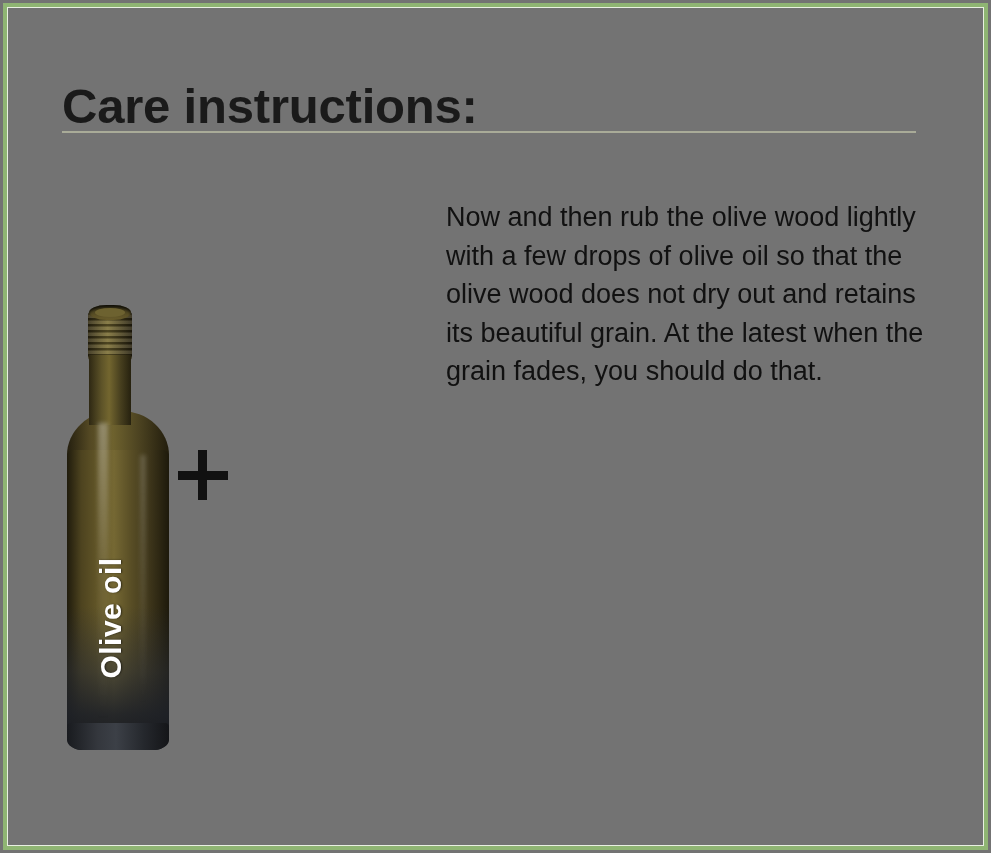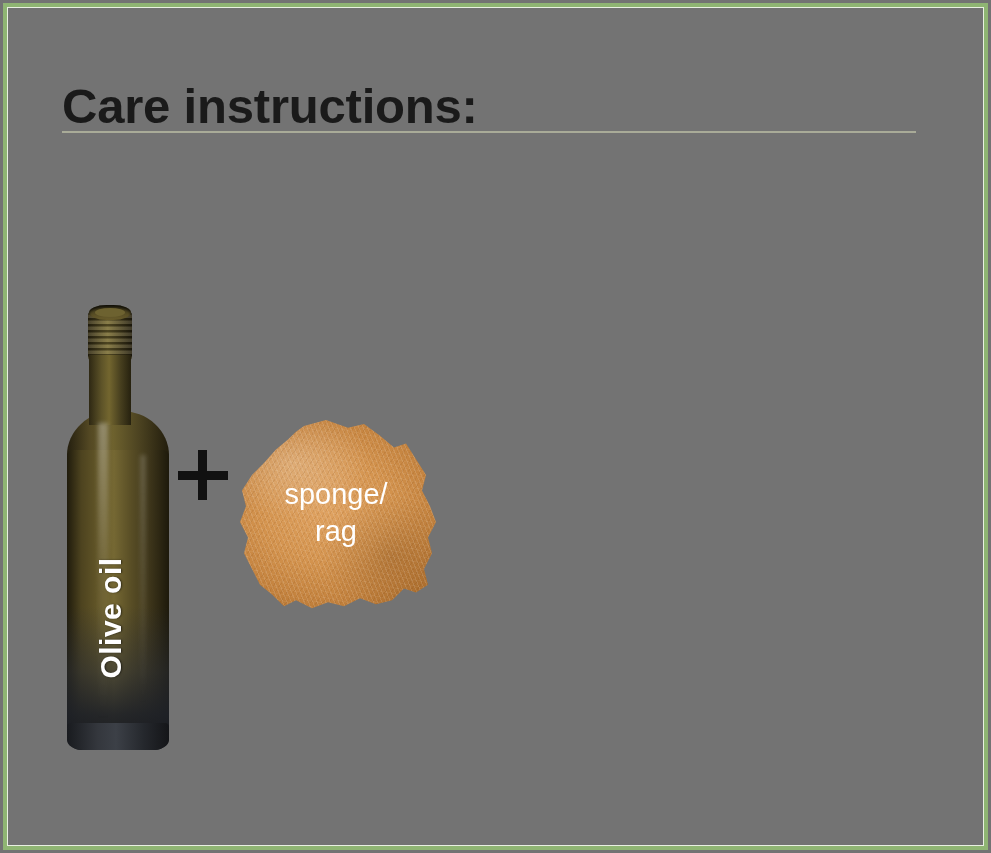--- a/index.html
+++ b/index.html
@@ -328,25 +328,18 @@
     <div class="bottle-gloss"></div>
     <div class="bottle-gloss2"></div>
     <div class="bottle-label">Olive oil</div>
   </div>
 
   <div class="plus">
     <div class="plus-h"></div>
     <div class="plus-v"></div>
   </div>
 
-  <div class="sponge-wrap">
-    <div class="sponge-blob"></div>
-    <div class="sponge-texture"></div>
-    <div class="sponge-label">
-      <span class="l1">sponge/</span>
-      <span class="l2">rag</span>
-    </div>
+
+  <div class="text-col">
+    <p class="para">Now and then rub the olive wood lightly with a few drops of olive oil so that the olive wood does not dry out and retains its beautiful grain. At the latest when the grain fades, you should do that.</p>
   </div>
 
-  <div class="text-col">
-  </div>
-
 </div>
 
 </body></html>

